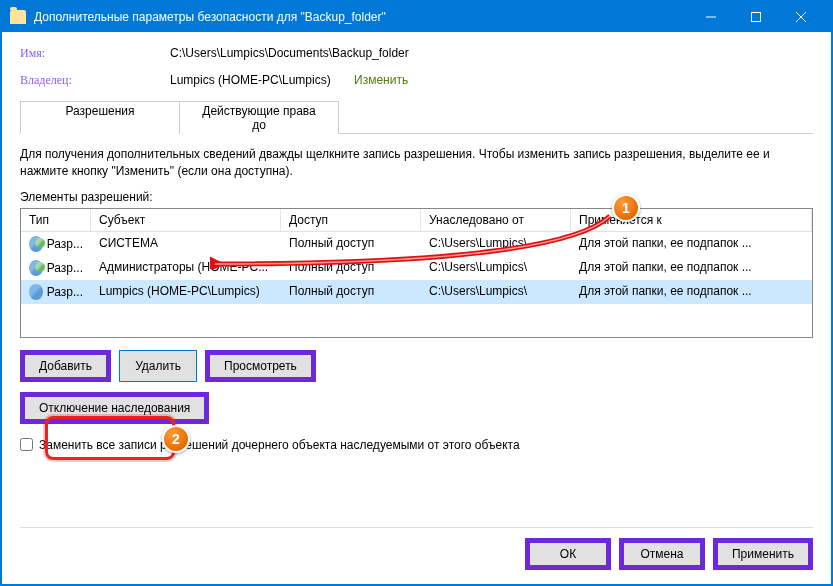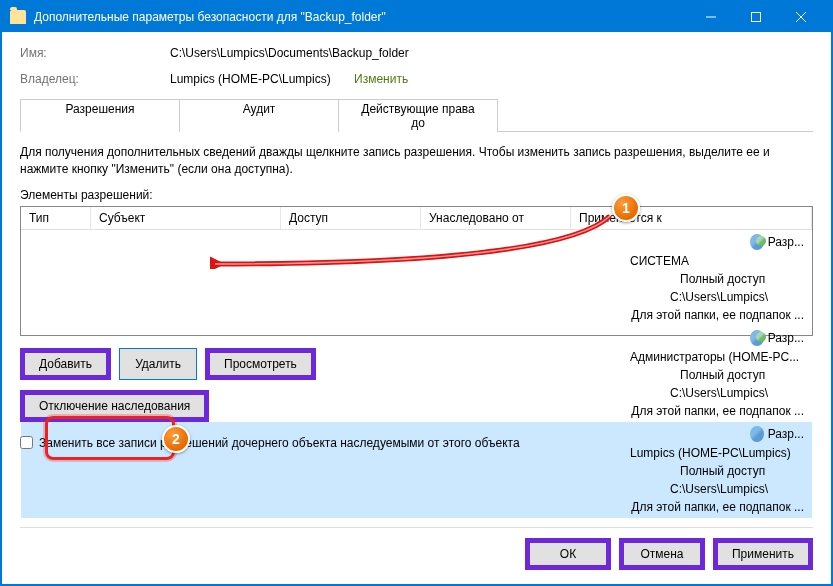--- a/index.html
+++ b/index.html
@@ -5,39 +5,39 @@
 * { box-sizing: border-box; margin: 0; padding: 0; font-family: "Segoe UI", Tahoma, sans-serif; font-size: 12px; }
 body { background: #fff; }
 .window { width: 833px; height: 586px; border: 2px solid #0078d7; position: relative; }
 .titlebar { background: #0078d7; color: #fff; height: 30px; display: flex; align-items: center; padding: 0 8px; }
 .titlebar .folder-icon { width: 16px; height: 14px; background: #ffe399; border-radius: 2px 2px 0 0; margin-right: 8px; position: relative; }
 .titlebar .folder-icon::before { content: ''; position: absolute; top: -3px; left: 0; width: 7px; height: 3px; background: #ffe399; border-radius: 2px 2px 0 0; }
 .titlebar .title { flex: 1; font-size: 12px; }
 .titlebar .winbtn { width: 45px; height: 30px; display: flex; align-items: center; justify-content: center; cursor: pointer; }
 .content { padding: 14px 18px; position: relative; }
 .field-row { display: flex; margin-bottom: 12px; }
-.field-label { width: 150px; color: #737373; }
+.field-label { width: 150px; color: #8b5cf6; font-family: Liberation Serif, serif; }
 .field-value { flex: 1; }
 .link { color: #4d7c0f; cursor: pointer; margin-left: 20px; }
 .chk { display: flex; align-items: center; margin-top: 4px; }
 .chk input { margin-right: 6px; }
 .tabs { display: flex; border-bottom: 1px solid #ccc; margin-top: 8px; }
 .tab { padding: 2px 20px; border: 1px solid #ccc; border-bottom: none; background: #fff; cursor: pointer; position: relative; top: 1px; margin-right: -1px; text-align: center; }
 .tab.active { background: #fff; border-bottom: 1px solid #fff; }
 .helptext { margin: 12px 0 10px 0; line-height: 1.4; }
 .section-label { margin-bottom: 4px; }
 .table-box { border: 1px solid #828790; background: #fff; height: 130px; }
 .table-header { display: flex; border-bottom: 1px solid #e0e0e0; background: #fff; }
 .th { padding: 4px 8px; border-right: 1px solid #e5e5e5; font-weight: normal; }
 .th.c-type { width: 70px; }
 .th.c-subj { width: 190px; }
 .th.c-acc { width: 140px; }
 .th.c-inh { width: 150px; }
 .th.c-app { flex: 1; }
-.tr { display: flex; padding: 2px 0; align-items: flex-end; flex-direction: column; }
+.tr { display: flex; padding: 2px 0; align-items: flex-start; }
 .tr.sel { background: #cce8ff; }
 .td { padding: 2px 8px; white-space: nowrap; overflow: hidden; text-overflow: ellipsis; }
 .td.c-type { width: 70px; display: flex; align-items: center; gap: 4px; }
 .td.c-subj { width: 190px; }
 .td.c-acc { width: 140px; }
 .td.c-inh { width: 150px; }
 .td.c-app { flex: 1; }
 .usr-icon { width: 16px; height: 16px; display: inline-block; }
 .usr-icon.group { background: linear-gradient(135deg,#7db8e8 40%,#5a9bd4 60%); border-radius: 50%; position: relative; }
 .usr-icon.group::after { content:''; position:absolute; left:6px; top:2px; width:10px; height:10px; background: linear-gradient(135deg,#a8d8a8 40%,#6bb96b 60%); border-radius:50%; }
@@ -92,21 +92,20 @@
     <div class="field-row">
       <div class="field-label">Владелец:</div>
       <div class="field-value">
         <span>Lumpics (HOME-PC\Lumpics)</span>
         <span class="link">Изменить</span>
       </div>
     </div>
 
     <div class="tabs">
       <div class="tab active" style="width:160px">Разрешения</div>
-      <div class="tab" style="width:160px">Аудит</div>
       <div class="tab" style="width:160px">Действующие права до</div>
     </div>
 
     <div class="helptext">Для получения дополнительных сведений дважды щелкните запись разрешения. Чтобы изменить запись разрешения, выделите ее и нажмите кнопку "Изменить" (если она доступна).</div>
     <div class="section-label">Элементы разрешений:</div>
 
     <div class="table-box">
       <div class="table-header">
         <div class="th c-type">Тип</div>
         <div class="th c-subj">Субъект</div>

